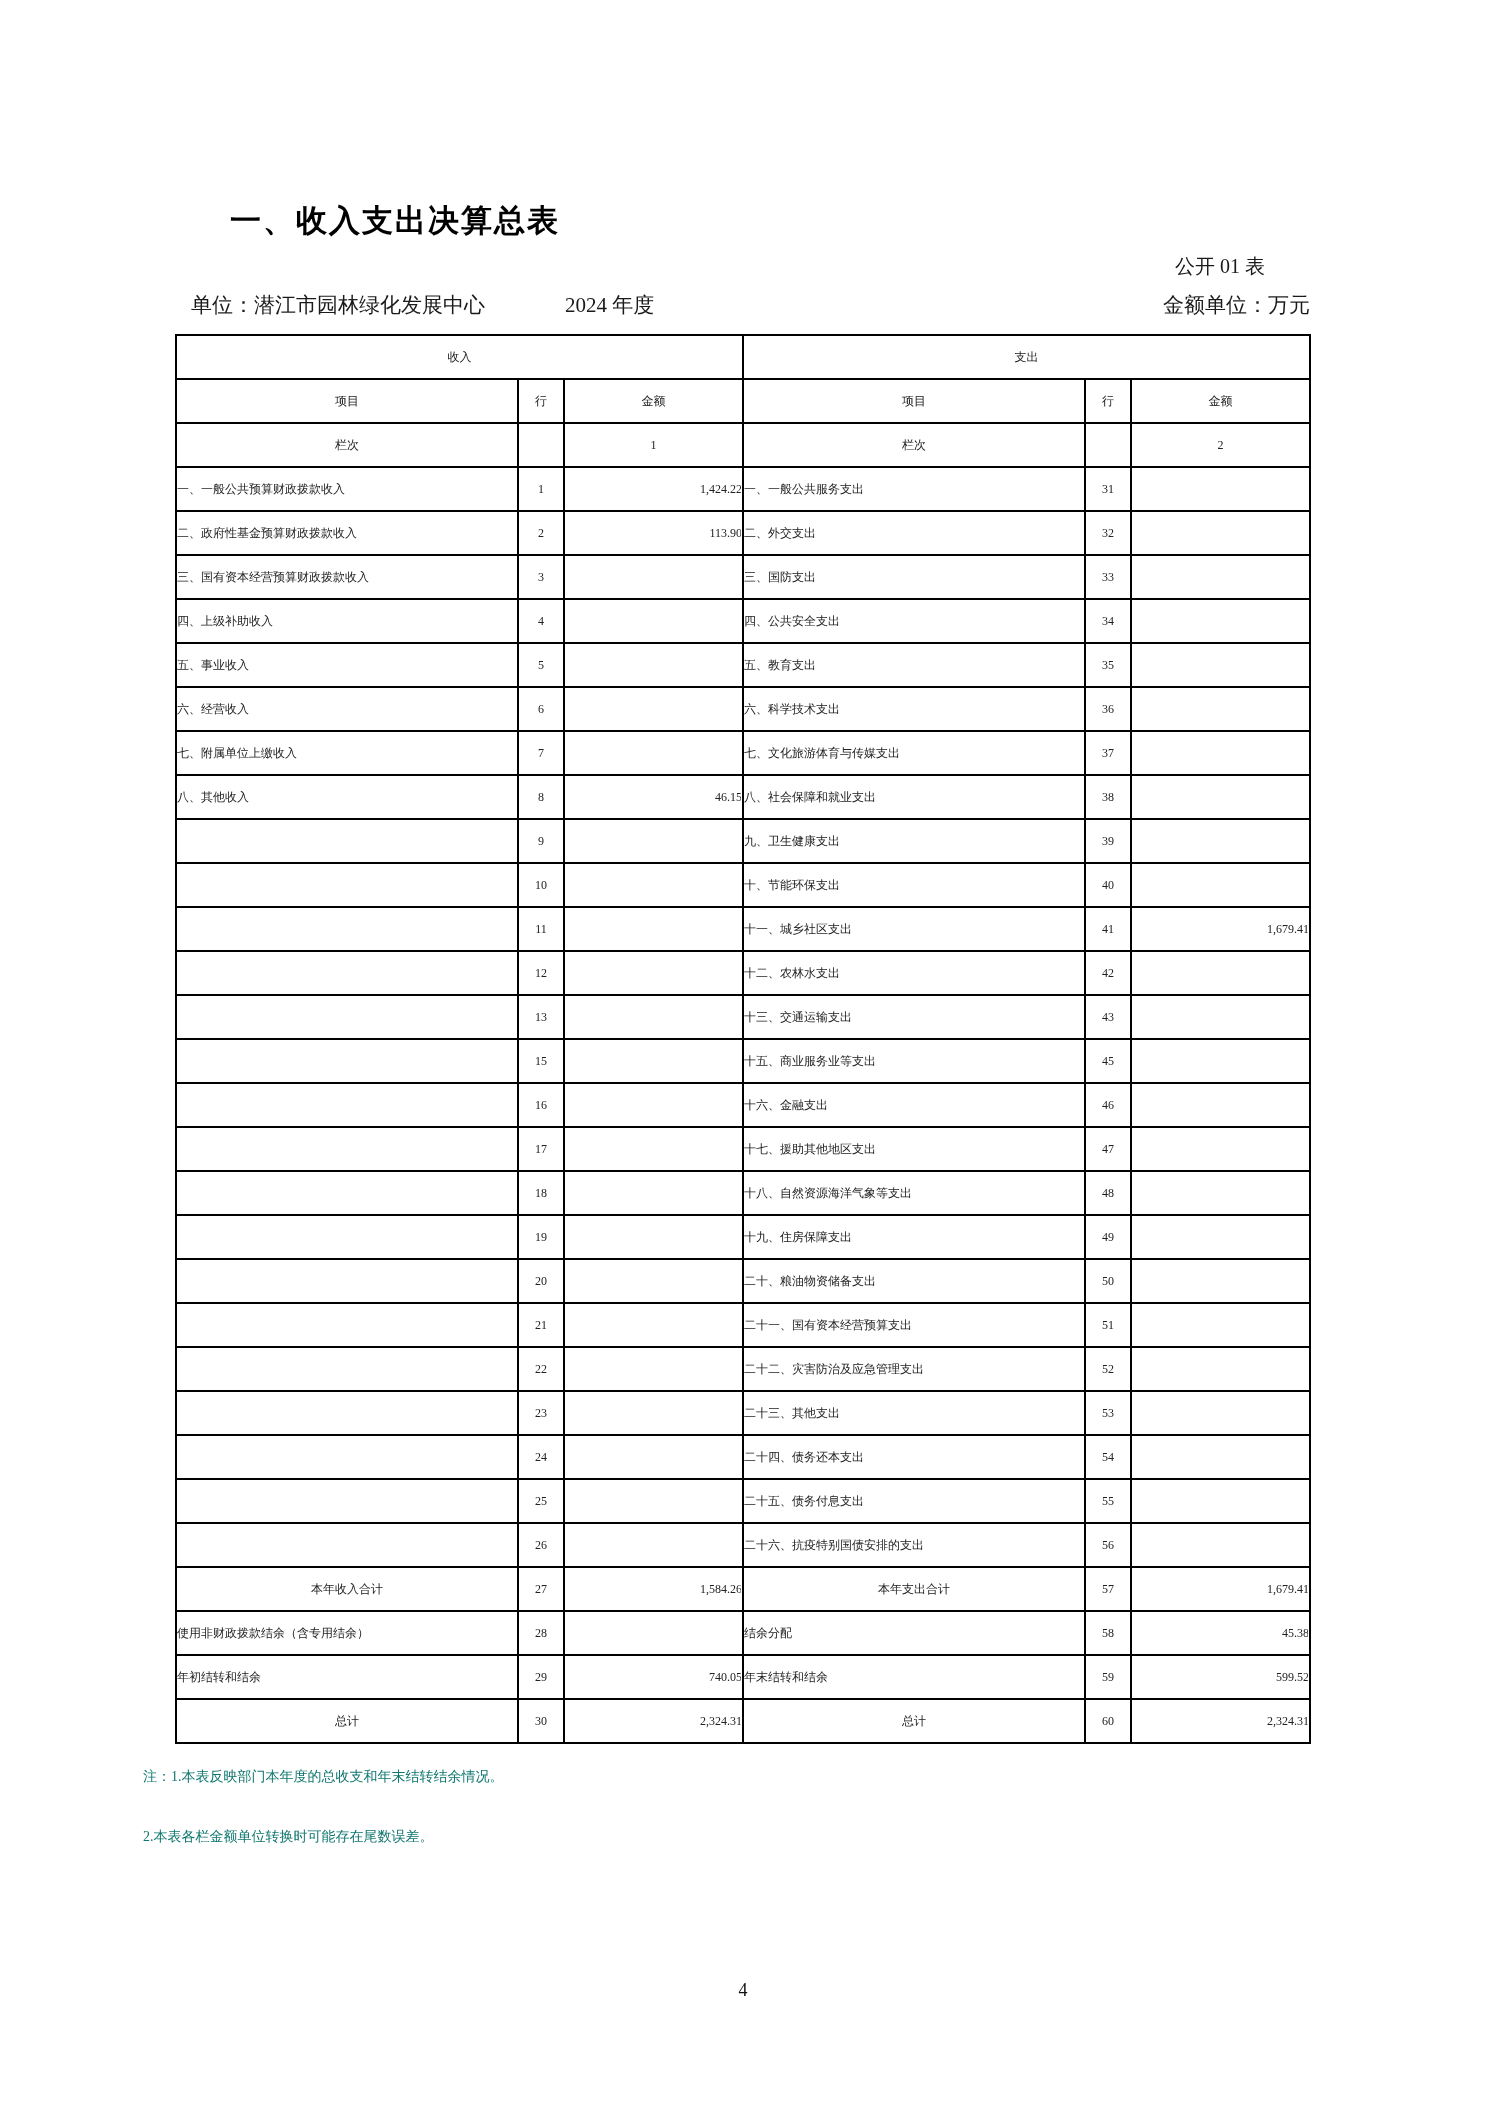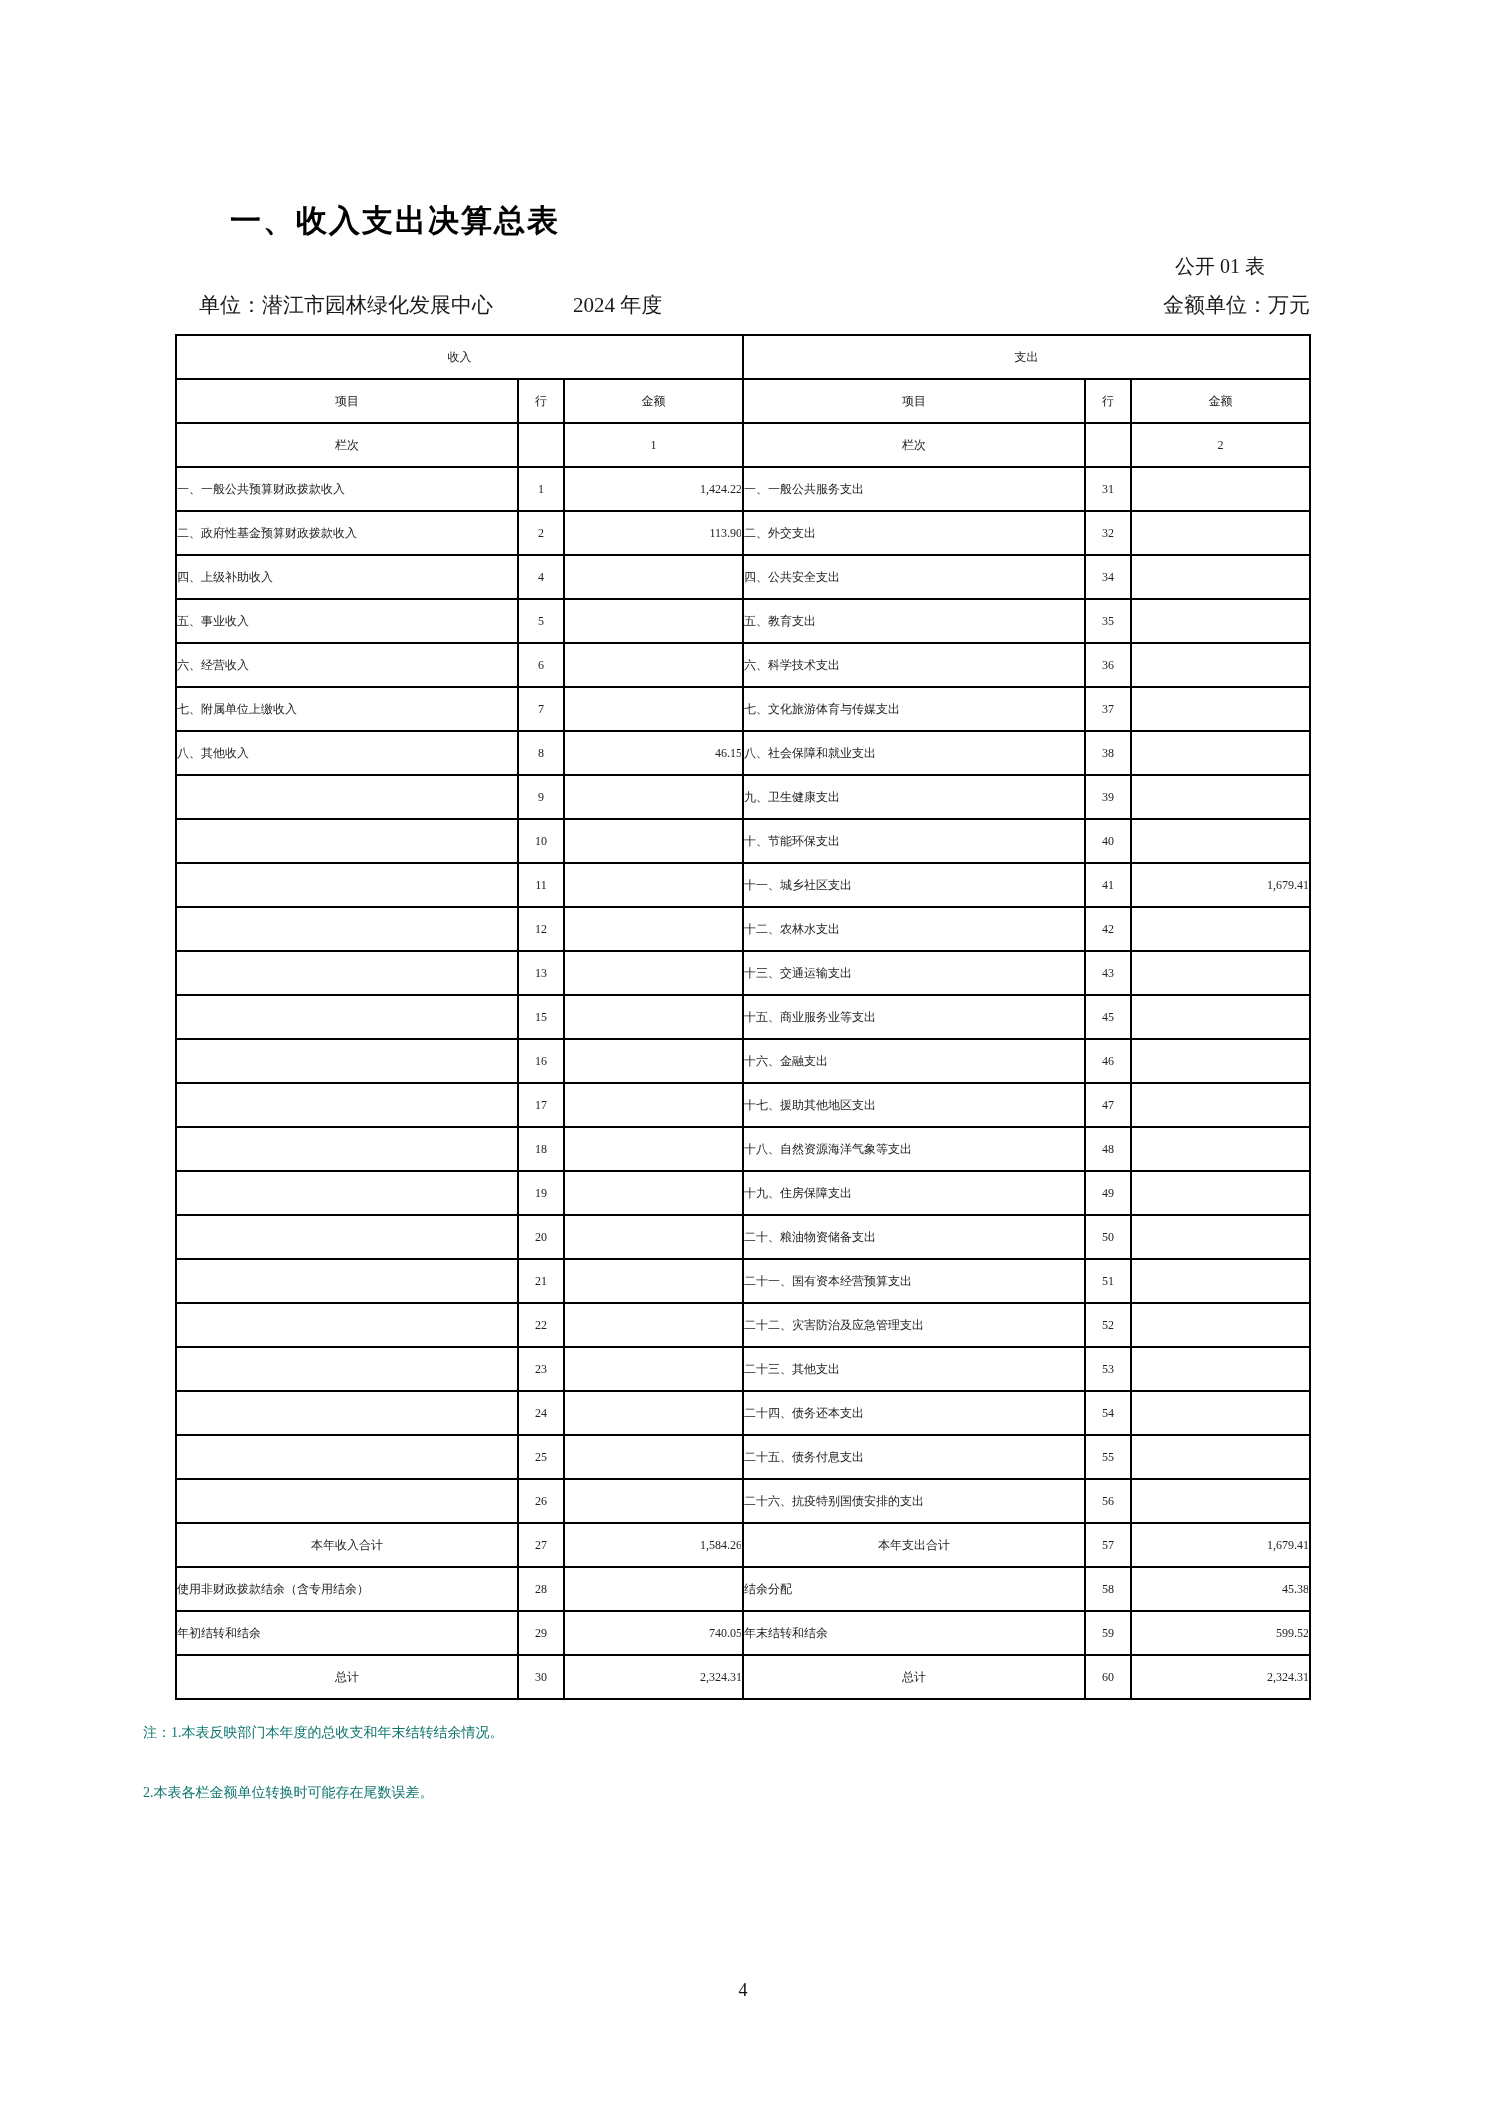--- a/index.html
+++ b/index.html
@@ -31,21 +31,21 @@
     font-size:20px;
     line-height:28px;
   }
   .meta-line{
     display:flex;
     align-items:baseline;
     margin-top:10px;
     font-size:21px;
     line-height:30px;
   }
-  .meta-unit{margin-left:24px;}
+  .meta-unit{margin-left:16px;}
   .meta-year{margin-left:80px;}
   .meta-amount{margin-left:auto;}
   table.budget{
     border-collapse:collapse;
     table-layout:fixed;
     width:1135px;
     margin-left:175px;
     margin-top:14px;
   }
   table.budget col.c-item{width:342px;}
@@ -145,20 +145,28 @@
         </tr>
         <tr>
           <td class="item">二、政府性基金预算财政拨款收入</td>
           <td class="rowno">2</td>
           <td class="amt">113.90</td>
           <td class="item">二、外交支出</td>
           <td class="rowno">32</td>
           <td class="amt"></td>
         </tr>
         <tr>
+          <td class="item">三、国有资本经营预算财政拨款收入</td>
+          <td class="rowno">3</td>
+          <td class="amt"></td>
+          <td class="item">三、国防支出</td>
+          <td class="rowno">33</td>
+          <td class="amt"></td>
+        </tr>
+        <tr>
           <td class="item">四、上级补助收入</td>
           <td class="rowno">4</td>
           <td class="amt"></td>
           <td class="item">四、公共安全支出</td>
           <td class="rowno">34</td>
           <td class="amt"></td>
         </tr>
         <tr>
           <td class="item">五、事业收入</td>
           <td class="rowno">5</td>

